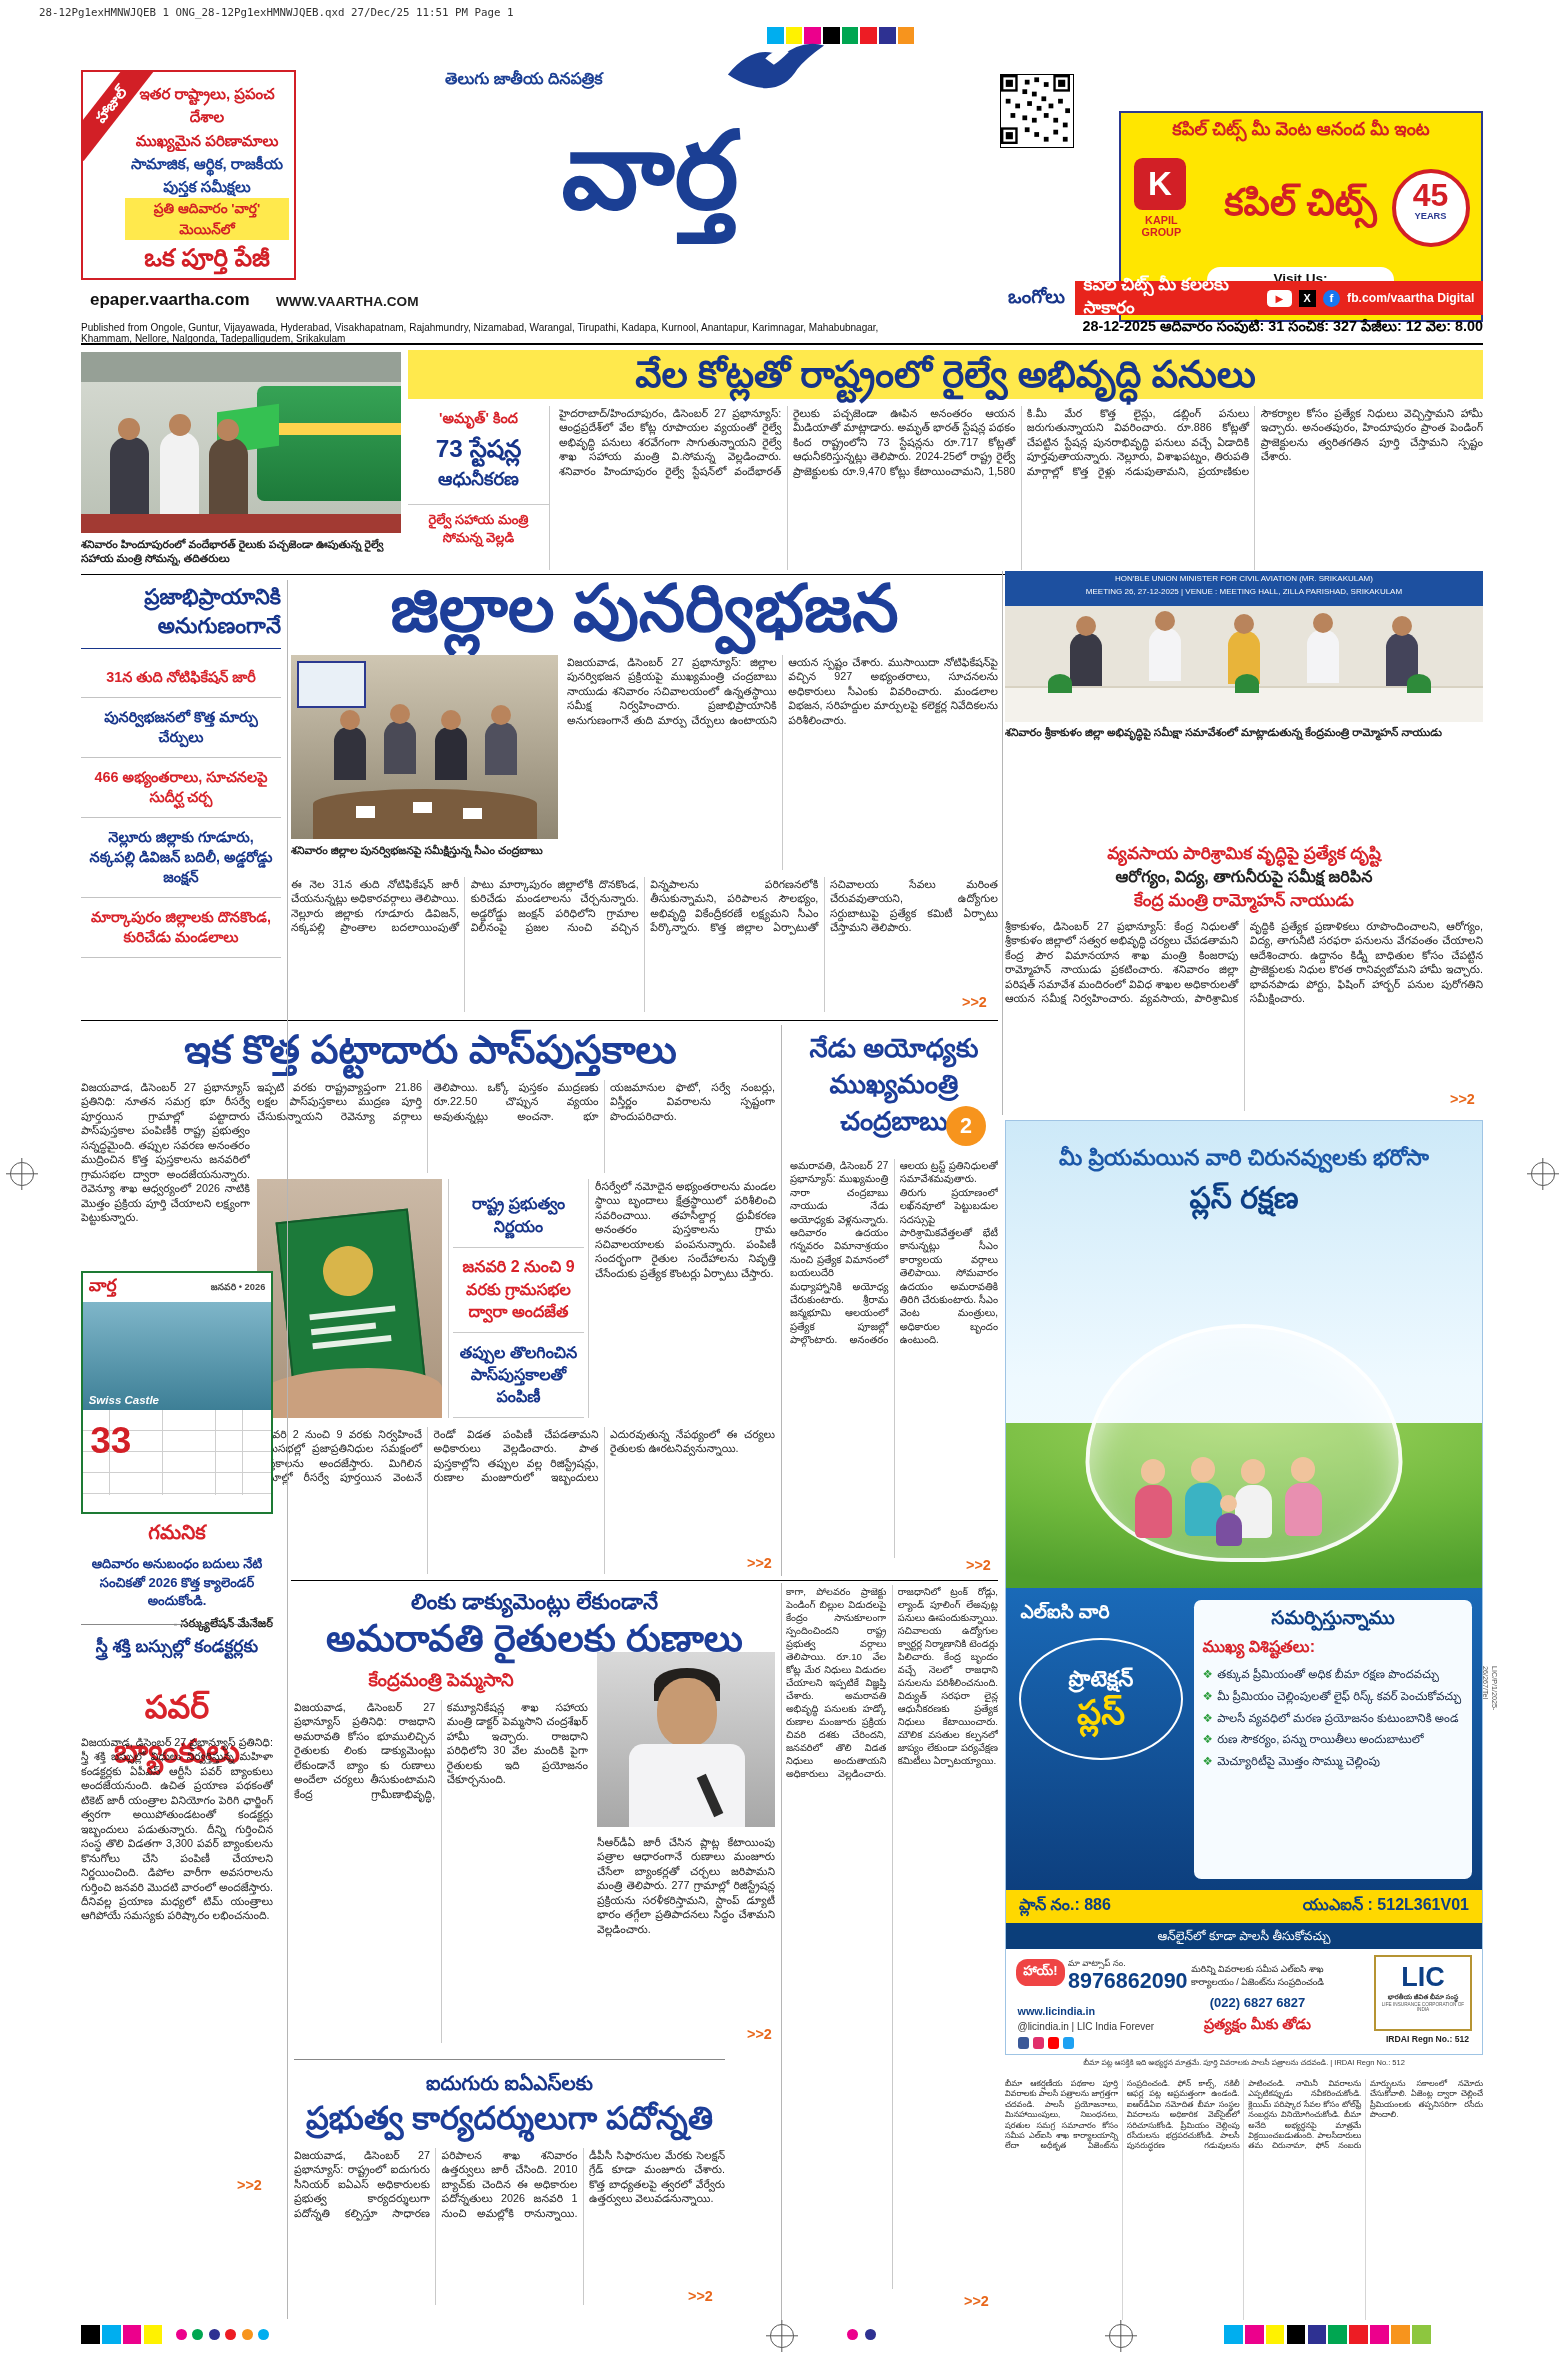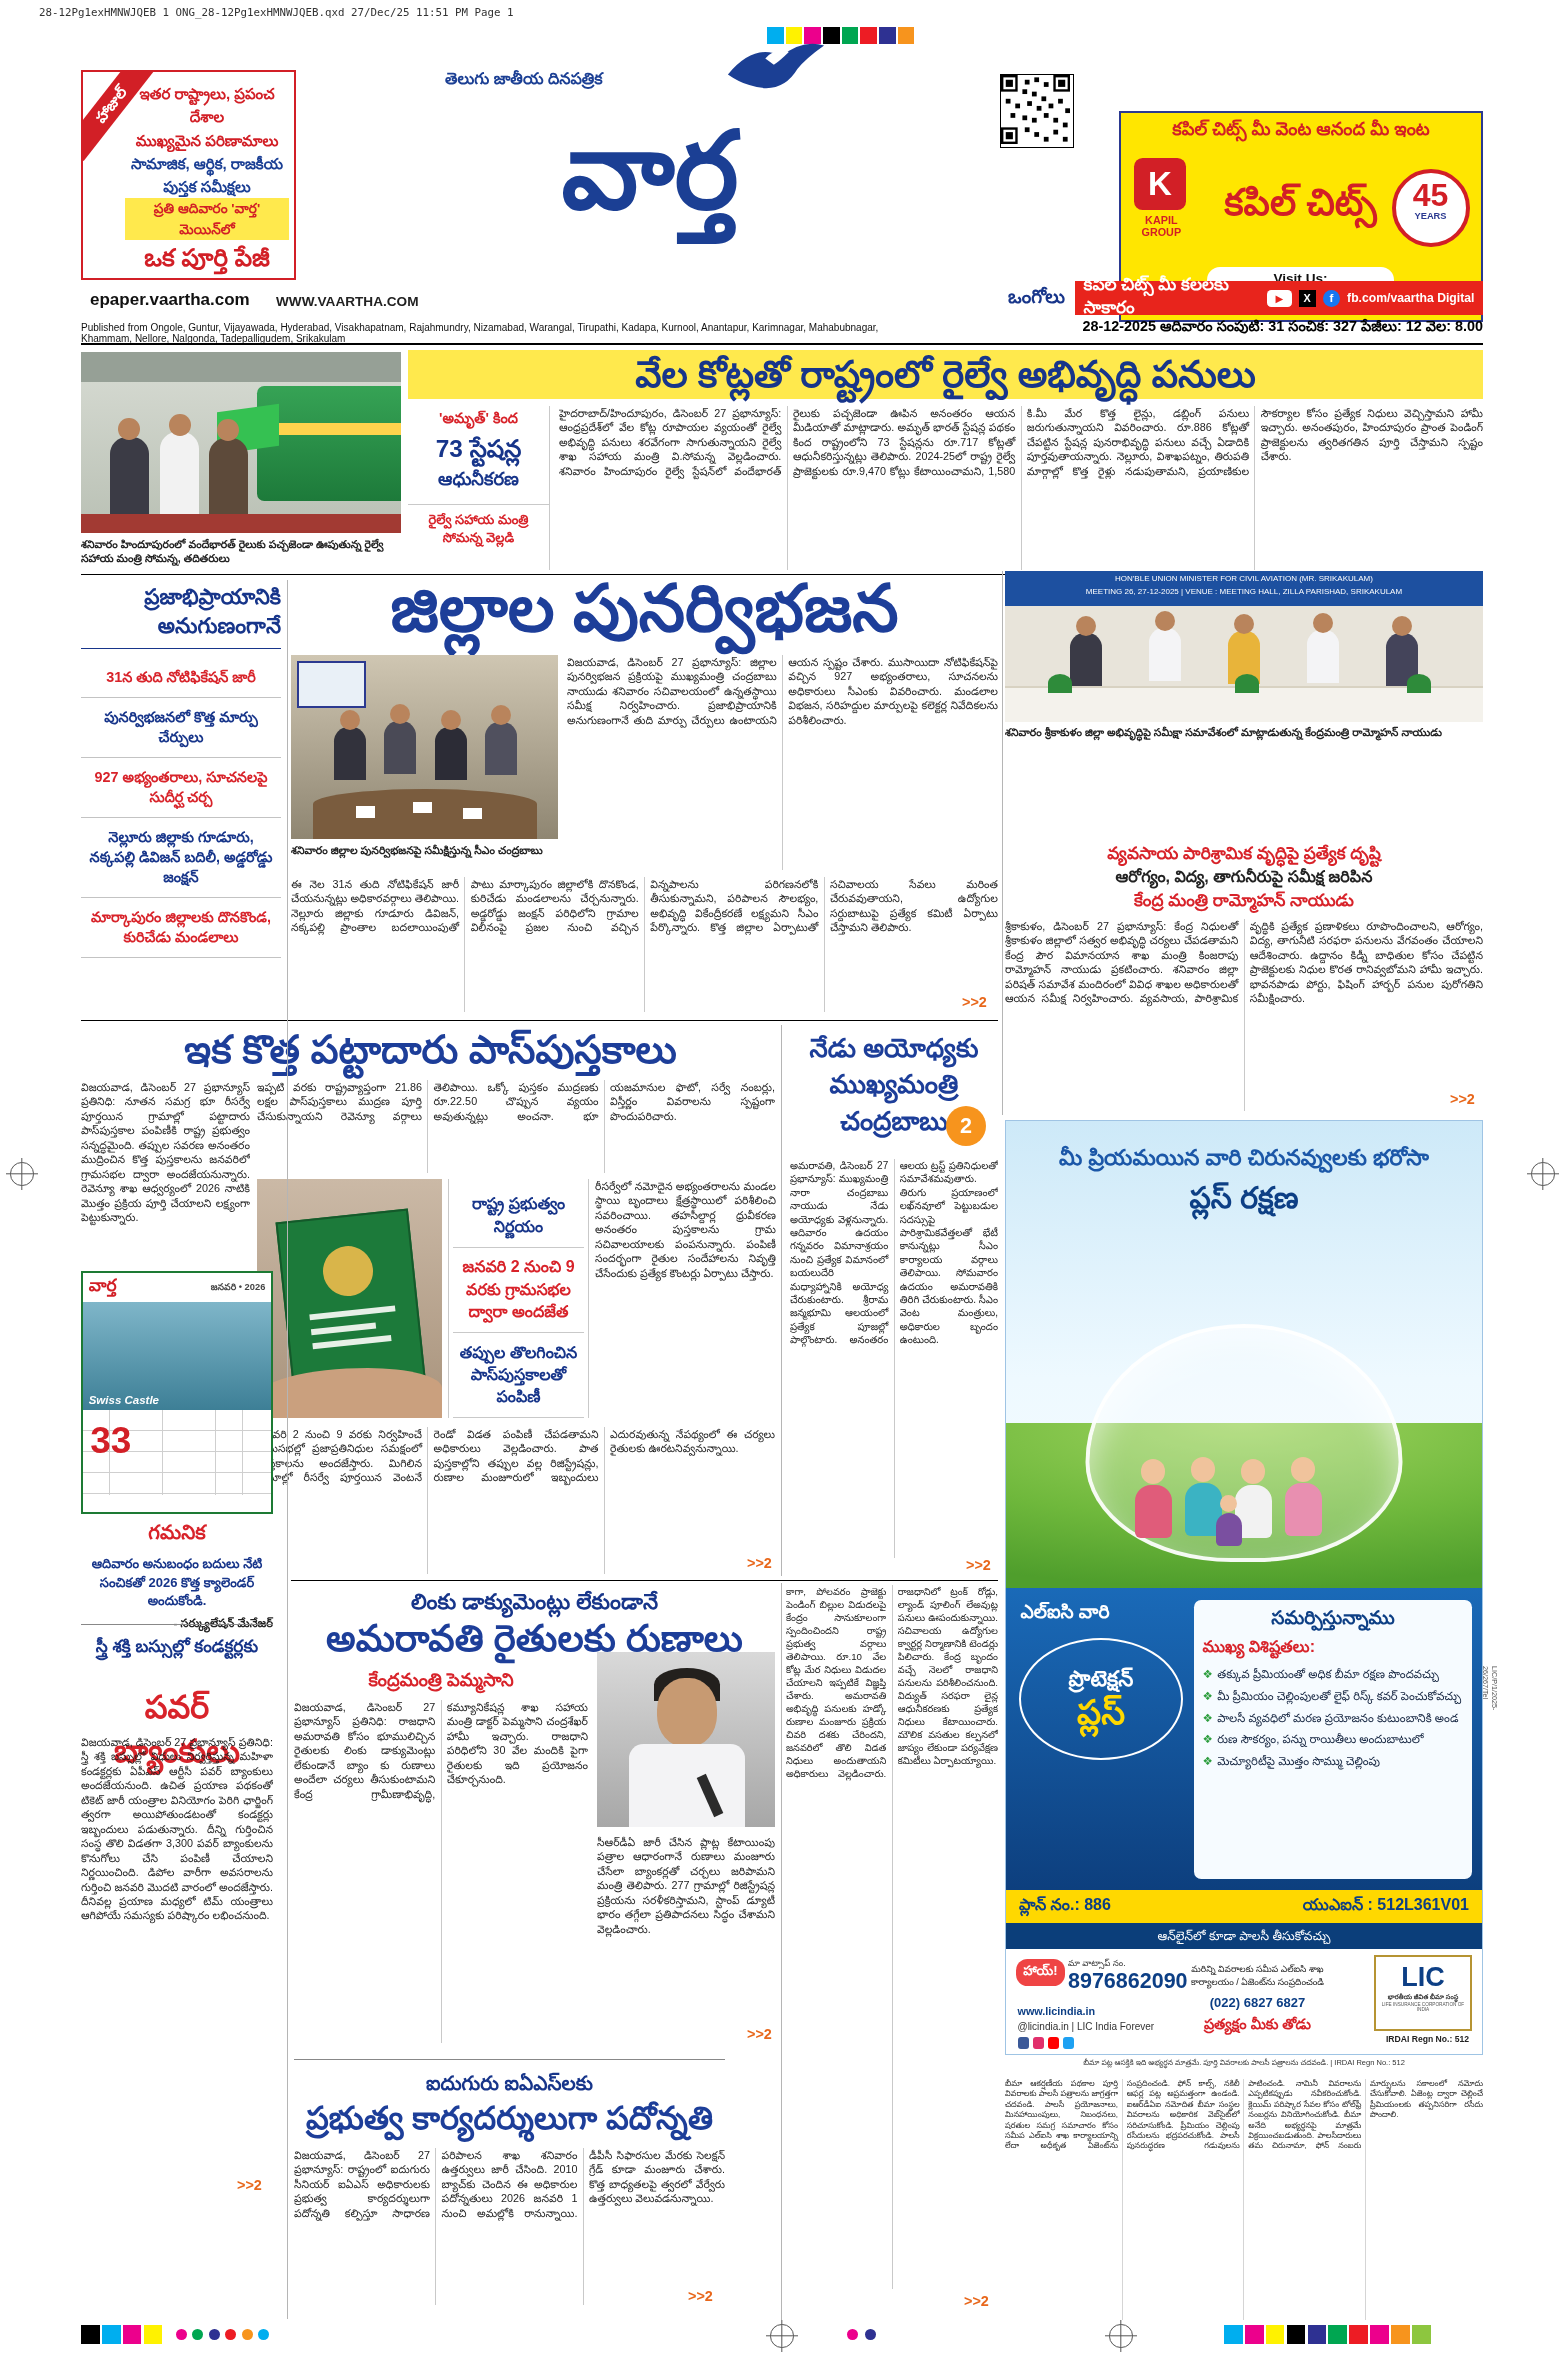--- a/index.html
+++ b/index.html
@@ -321,21 +321,21 @@
     <div id="s1-sub4">రైల్వే సహాయ మంత్రి సోమన్న వెల్లడి</div>
   </div>
   <div id="s1-body" class="abs jtext cols4">హైదరాబాద్/హిందూపురం, డిసెంబర్ 27 ప్రభాన్యూస్: ఆంధ్రప్రదేశ్‌లో వేల కోట్ల రూపాయల వ్యయంతో రైల్వే అభివృద్ధి పనులు శరవేగంగా సాగుతున్నాయని రైల్వే శాఖ సహాయ మంత్రి వి.సోమన్న వెల్లడించారు. శనివారం హిందూపురం రైల్వే స్టేషన్‌లో వందేభారత్ రైలుకు పచ్చజెండా ఊపిన అనంతరం ఆయన మీడియాతో మాట్లాడారు. అమృత్ భారత్ స్టేషన్ల పథకం కింద రాష్ట్రంలోని 73 స్టేషన్లను రూ.717 కోట్లతో ఆధునీకరిస్తున్నట్లు తెలిపారు. 2024-25లో రాష్ట్ర రైల్వే ప్రాజెక్టులకు రూ.9,470 కోట్లు కేటాయించామని, 1,580 కి.మీ మేర కొత్త లైన్లు, డబ్లింగ్ పనులు జరుగుతున్నాయని వివరించారు. రూ.886 కోట్లతో చేపట్టిన స్టేషన్ల పునరాభివృద్ధి పనులు వచ్చే ఏడాదికి పూర్తవుతాయన్నారు. నెల్లూరు, విశాఖపట్నం, తిరుపతి మార్గాల్లో కొత్త రైళ్లు నడుపుతామని, ప్రయాణికుల సౌకర్యాల కోసం ప్రత్యేక నిధులు వెచ్చిస్తామని హామీ ఇచ్చారు. అనంతపురం, హిందూపురం ప్రాంత పెండింగ్ ప్రాజెక్టులను త్వరితగతిన పూర్తి చేస్తామని స్పష్టం చేశారు.</div>
 
   <div class="hline" style="left:81px;top:574px;width:1402px;height:1.4px;"></div>
 
   <div id="s2-kick" class="abs">ప్రజాభిప్రాయానికి అనుగుణంగానే</div>
   <div id="s2-rail" class="abs">
       <div class="rail-item" style="color: rgb(216, 35, 42);">31న తుది నోటిఫికేషన్ జారీ</div>
       <div class="rail-item" style="color: rgb(23, 53, 138);">పునర్విభజనలో కొత్త మార్పు చేర్పులు</div>
-      <div class="rail-item" style="color: rgb(216, 35, 42);">927 అభ్యంతరాలు, సూచనలపై సుదీర్ఘ చర్చ</div>
+      <div class="rail-item" style="color: rgb(216, 35, 42);">466 అభ్యంతరాలు, సూచనలపై సుదీర్ఘ చర్చ</div>
       <div class="rail-item" style="color: rgb(23, 53, 138);">నెల్లూరు జిల్లాకు గూడూరు, నక్కపల్లి డివిజన్ బదిలీ, అడ్డరోడ్డు జంక్షన్</div>
       <div class="rail-item" style="color: rgb(216, 35, 42);">మార్కాపురం జిల్లాలకు దొనకొండ, కురిచేడు మండలాలు</div>
     </div>
   <div id="s2-head" class="abs">జిల్లాల పునర్విభజన</div>
   <div id="s2-photo" class="abs">
     <div class="scr"></div>
     <div class="pp" style="left:43px;top:72px;"></div>
     <div class="pp" style="left:93px;top:66px;background:#4a4a56;"></div>
     <div class="pp" style="left:144px;top:72px;background:#2c2c36;"></div>
     <div class="pp" style="left:194px;top:67px;background:#50505e;"></div>

